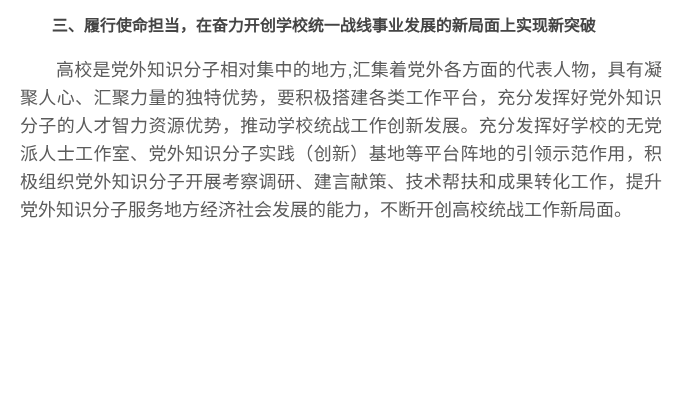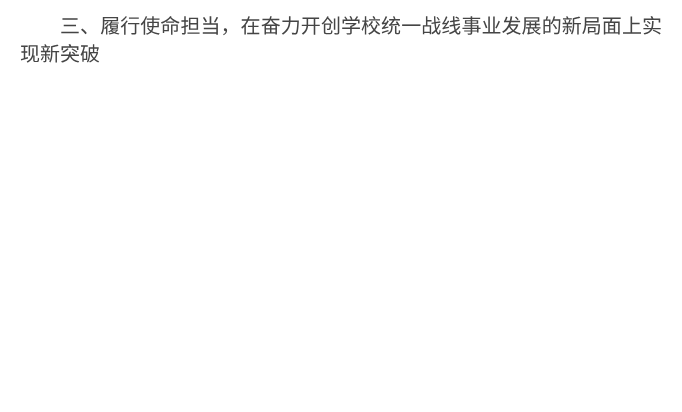--- a/index.html
+++ b/index.html
@@ -18,35 +18,36 @@
     height: 412px;
     padding: 12px 20px 0 20px;
     font-family: "Liberation Sans", "DejaVu Sans", sans-serif;
     font-size: 18px;
     line-height: 28px;
     text-align: justify;
     letter-spacing: 0;
   }
   .doc h2 {
     margin: 0 0 16px 0;
-    font-size: 20px;
+    font-size: 16px;
     line-height: 28px;
-    font-weight: 400;
+    font-weight: 700;
     color: #454545;
     text-indent: 2em;
     text-align: justify;
   }
   .doc p {
     margin: 0 0 20px 0;
     color: #5c5c5c;
     text-indent: 2em;
     text-align: justify;
   }
   .doc p:last-child {
     margin-bottom: 0;
   }
 </style>
 </head>
 <body>
 
 <div class="doc">
   <h2>三、履行使命担当，在奋力开创学校统一战线事业发展的新局面上实现新突破</h2>
+  <p>高校是党外知识分子相对集中的地方,汇集着党外各方面的代表人物，具有凝聚人心、汇聚力量的独特优势，要积极搭建各类工作平台，充分发挥好党外知识分子的人才智力资源优势，推动学校统战工作创新发展。充分发挥好学校的无党派人士工作室、党外知识分子实践（创新）基地等平台阵地的引领示范作用，积极组织党外知识分子开展考察调研、建言献策、技术帮扶和成果转化工作，提升党外知识分子服务地方经济社会发展的能力，不断开创高校统战工作新局面。</p>
 </div>
 
 </body></html>

